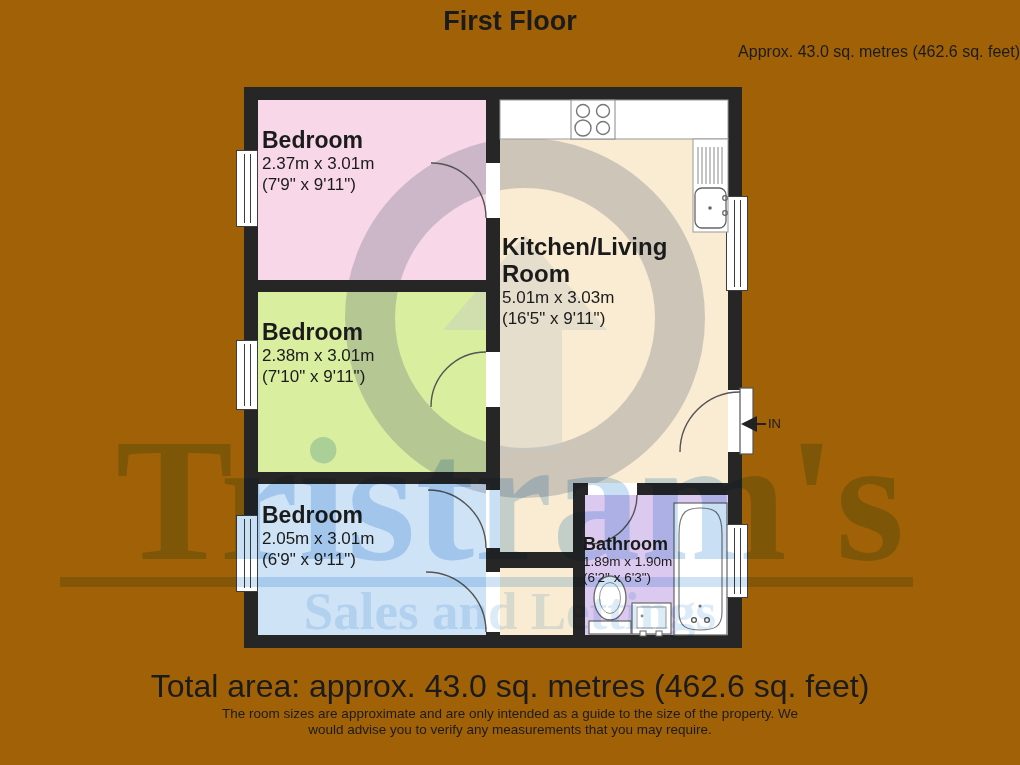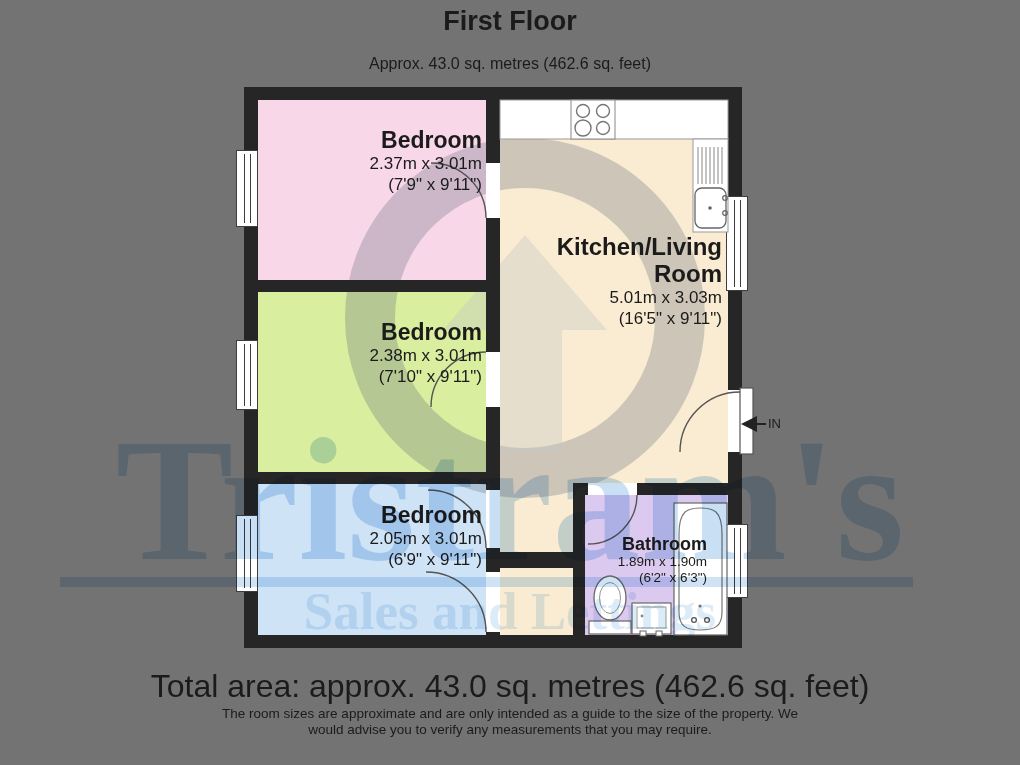--- a/index.html
+++ b/index.html
@@ -1,38 +1,38 @@
 <!DOCTYPE html>
 <html><head>
 <meta charset="utf-8">
 <style>
   html,body{margin:0;padding:0;background:#fff;}
-  #canvas{position:relative;width:1020px;height:765px;background:#737373;overflow:hidden;
+  #canvas{position:relative;width:1020px;height:765px;background:#a16207;overflow:hidden;
           font-family:"Liberation Sans",sans-serif;color:#1b1b1b;}
   .abs{position:absolute;}
   .ctr{text-align:center;left:0;width:1020px;}
   
   #title{top:6px;font-size:27px;font-weight:bold;z-index:8;}
-  #subtitle{top:55px;font-size:16px;z-index:8;}
+  #subtitle{top:43px;font-size:16px;z-index:8;text-align:right;}
   #total{top:668px;font-size:32px;z-index:8;}
   .disc{font-size:13.5px;line-height:16.5px;z-index:8;}
   #disc1{top:706px;} #disc2{top:722px;} #disc3{top:738px;}
   
   .room{position:absolute;z-index:1;}
   .wall{position:absolute;background:#262626;z-index:3;}
   .gap{position:absolute;background:#ffffff;z-index:4;}
   .win{position:absolute;background:#ffffff;border:1px solid #3d3d3d;box-sizing:border-box;z-index:4;}
   .win i{position:absolute;left:50%;top:3px;bottom:3px;width:5px;margin-left:-3px;
          border-left:1px solid #3d3d3d;border-right:1px solid #3d3d3d;}
   #fixtures{position:absolute;left:0;top:0;z-index:5;}
   #logo-ring{position:absolute;left:345px;top:138px;width:360px;height:360px;border-radius:50%;
              border:50px solid rgba(88,102,120,0.28);box-sizing:border-box;z-index:2;}
   #logo-arrow{position:absolute;left:0;top:0;z-index:2;}
   
-  .label{position:absolute;text-align:right;z-index:6;color:#1b1b1b;}
+  .label{position:absolute;text-align:left;z-index:6;color:#1b1b1b;}
   .rname{font-weight:bold;font-size:23px;line-height:26px;}
   .rdim{font-size:17px;line-height:21px;}
   .kname{font-weight:bold;font-size:24px;line-height:27px;}
   .bname{font-weight:bold;font-size:18px;line-height:20px;}
   .bdim{font-size:13.5px;line-height:16px;}
   #in-label{position:absolute;left:768px;top:416px;font-size:13px;font-weight:normal;z-index:6;}
   
   #wm-name{position:absolute;left:0;width:1020px;top:412px;text-align:center;z-index:7;
            font-family:"Liberation Serif",serif;font-weight:bold;font-size:176px;line-height:1;
            color:#c8dff4;mix-blend-mode:multiply;white-space:nowrap;}

